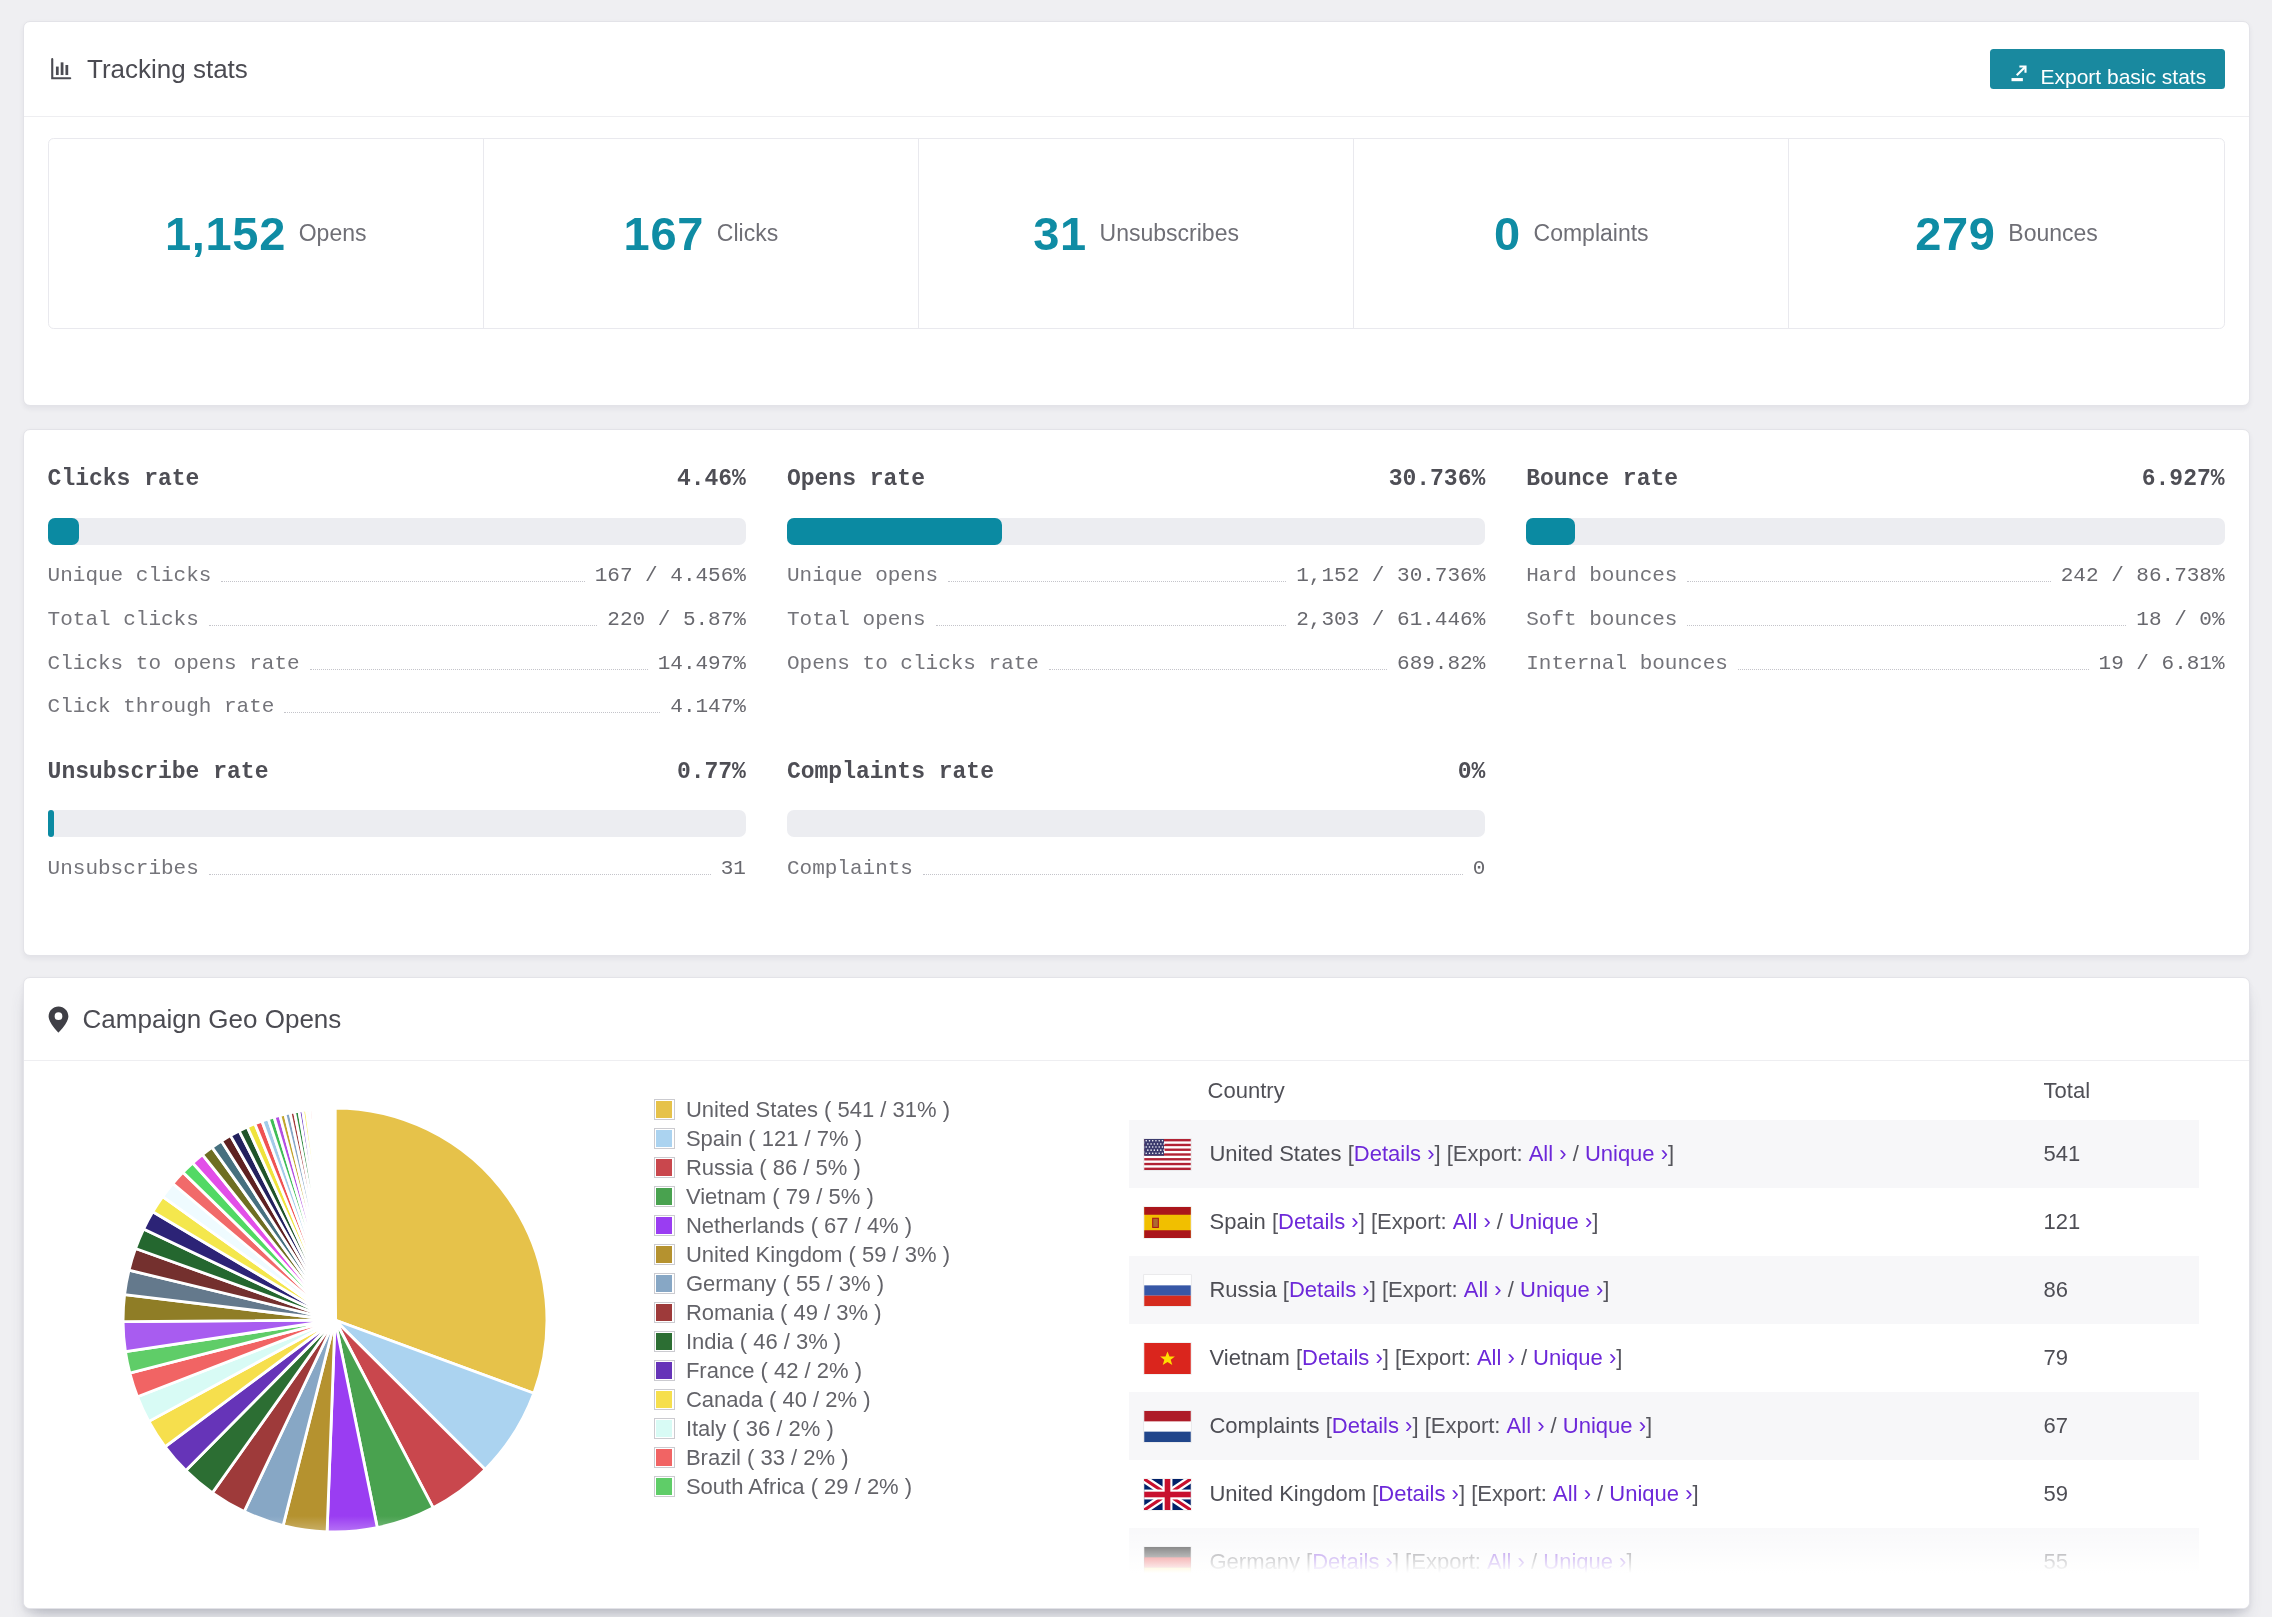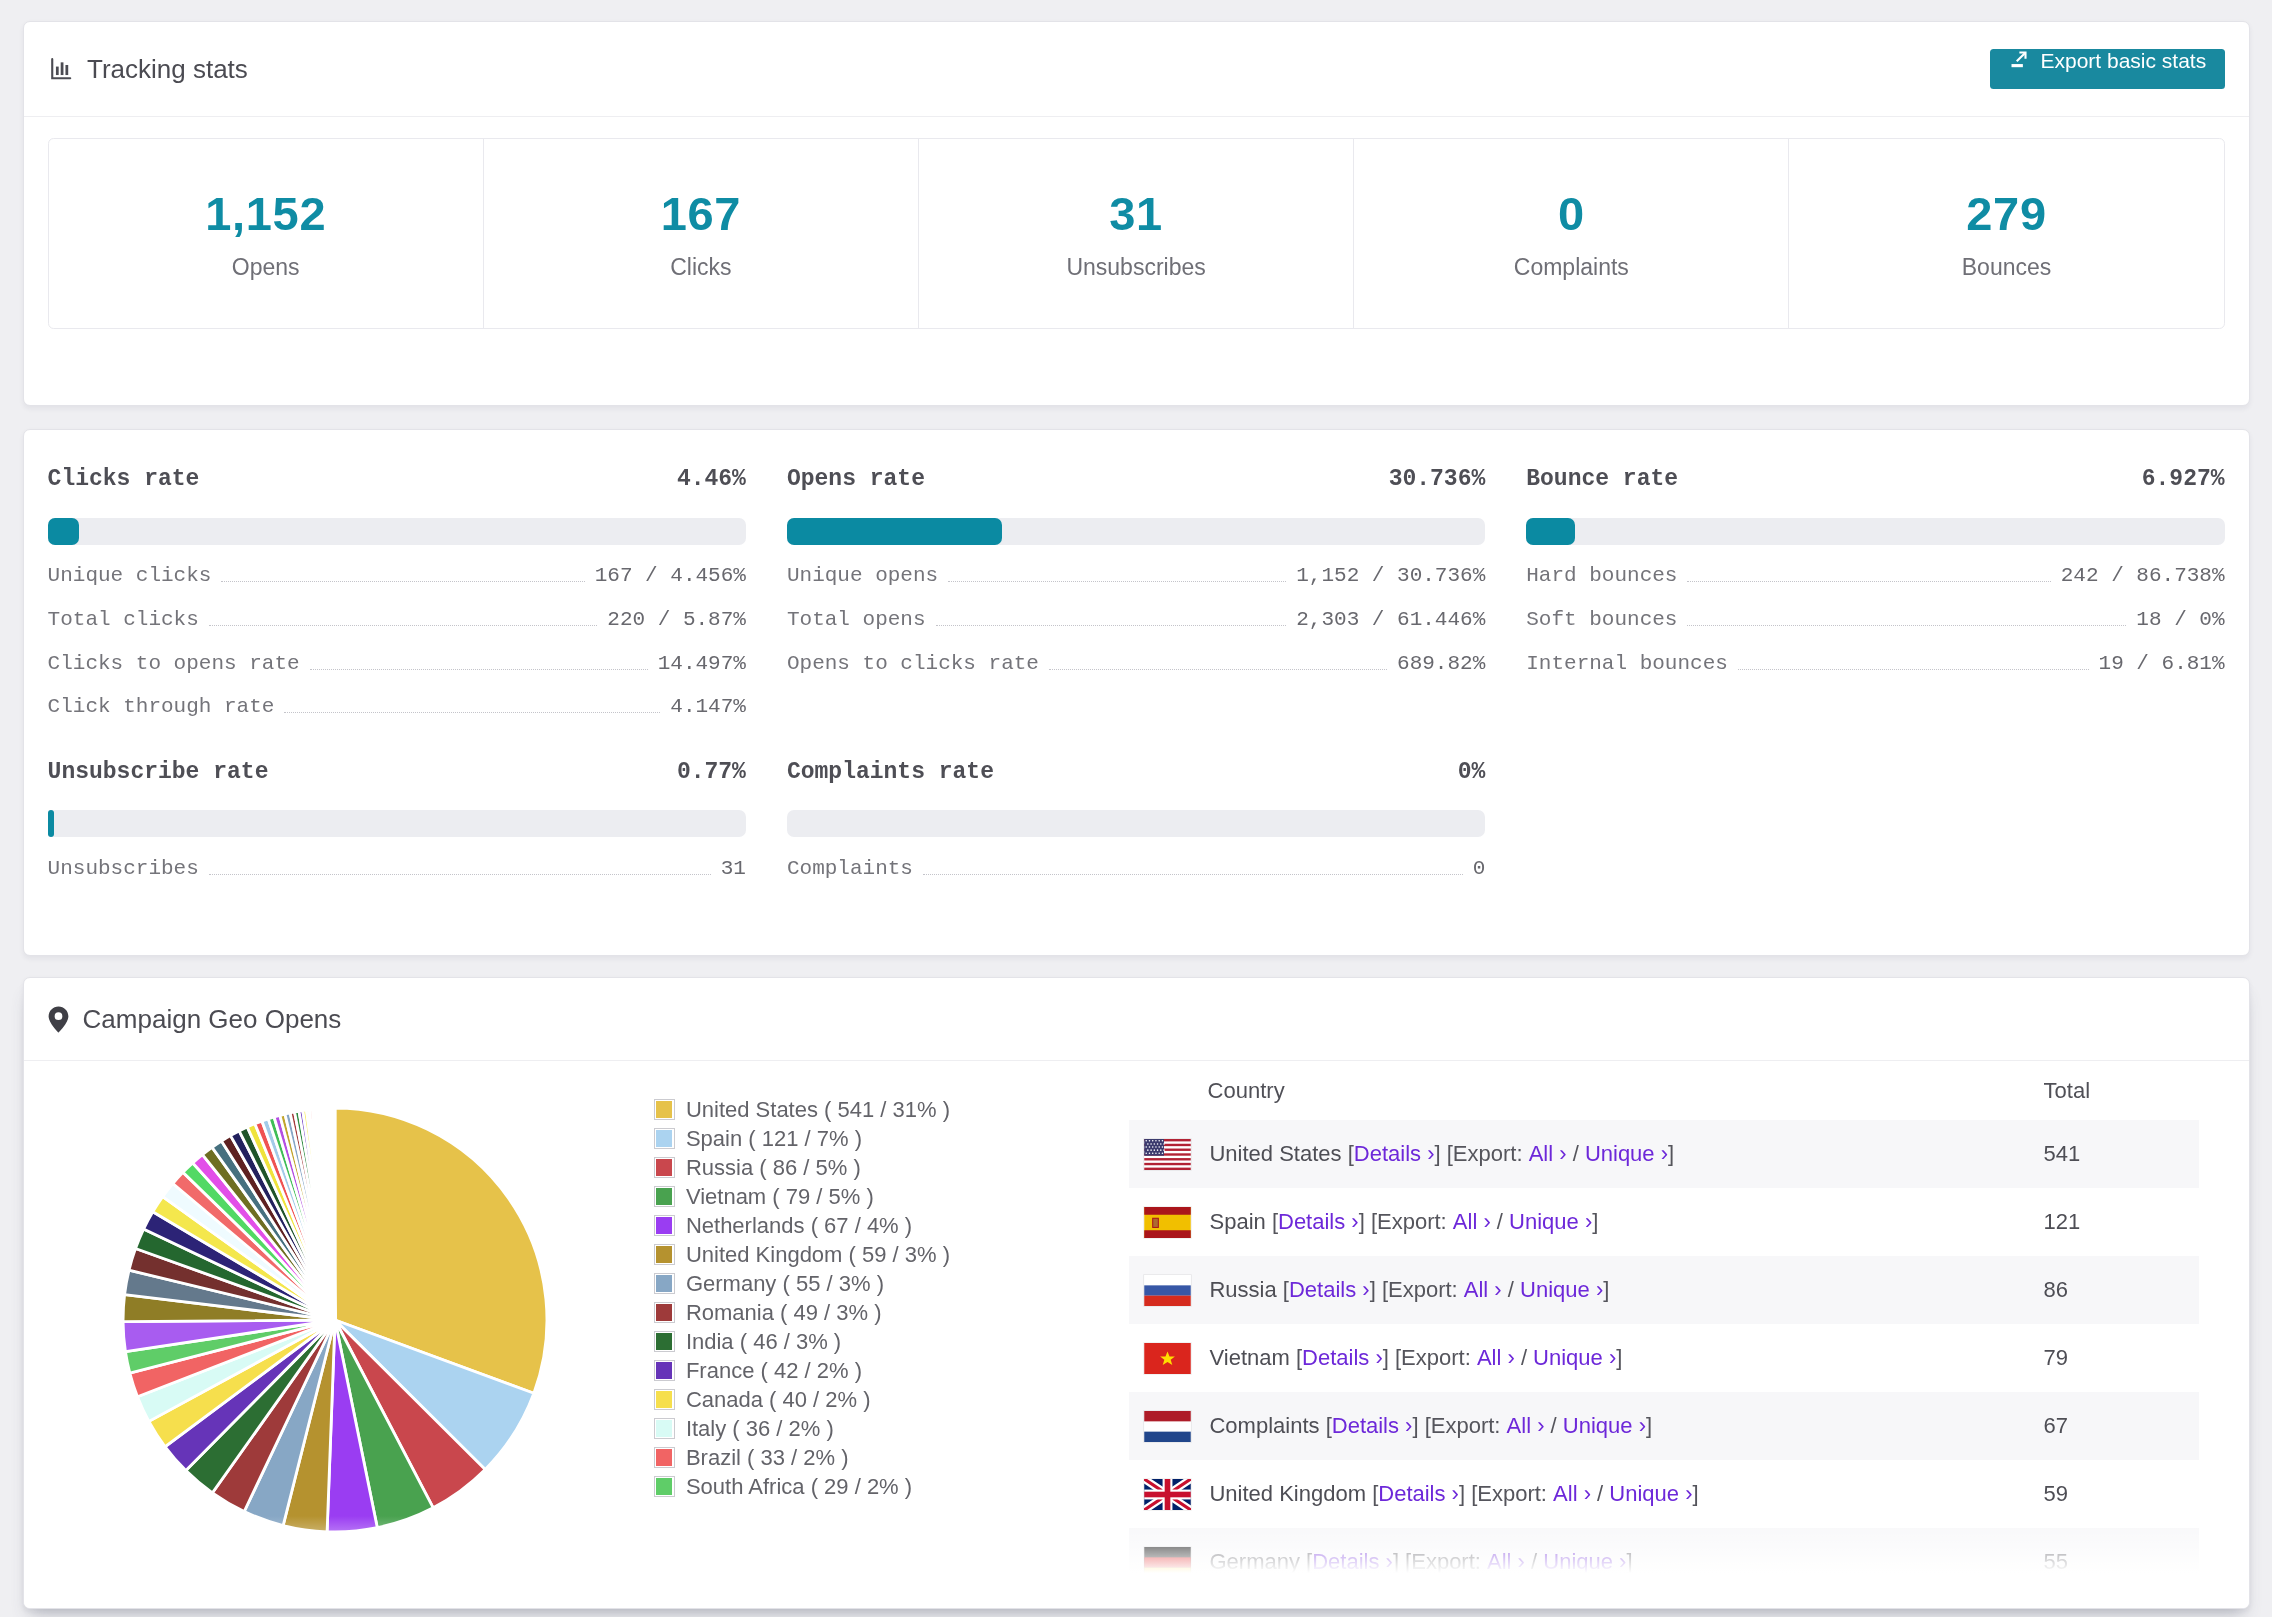--- a/index.html
+++ b/index.html
@@ -25,36 +25,36 @@
 
   .card-head {
     display:flex; align-items:center; justify-content:space-between;
     padding:0 24px; height:95px; border-bottom:1.4px solid #eeeef1;
   }
   #card-geo .card-head { height:83px; }
   .head-title { display:flex; align-items:center; gap:14px; font-size:26px; color:#4b4b52; }
   .head-title svg { display:block; }
 
   .btn-export {
-    display:flex; align-items:flex-start; gap:11.3px;
+    display:flex; align-items:flex-end; gap:11.3px;
     height:40px; padding:0 18.4px;
     background:#19899f; color:#ffffff;
     font-size:21px; border:none; border-radius:3.5px; cursor:pointer;
     font-family:"Liberation Sans", sans-serif;
   }
 
   
   .stats-strip {
     margin:21px 24px; height:191px;
     border:0.7px solid #e9e9ee; border-radius:5.6px;
     display:flex; background:#fff;
   }
   .stat-cell {
     flex:1; border-left:0.7px solid #e9e9ee;
-    display:flex; flex-direction:column; align-items:center; justify-content:center; gap:12.7px;
+    display:flex; flex-direction:row; align-items:center; justify-content:center; gap:12.7px;
   }
   .stat-cell:first-child { border-left:none; }
   .stat-num { font-size:47px; font-weight:bold; color:#0f8ca4; letter-spacing:0.7px; }
   .stat-lbl { font-size:23px; color:#6f6f76; }
 
   
   .rates-grid { display:grid; grid-template-columns:1fr 1fr 1fr; column-gap:41px; row-gap:37px;font-family:Liberation Mono, monospace; }
   .rate-head { display:flex; justify-content:space-between; align-items:baseline;
                font-size:23px; font-weight:bold; color:#4e4e55; line-height:31px; }
   .rate-bar { margin-top:22.6px; height:27px; background:#ecedf1; border-radius:7px; position:relative; }

